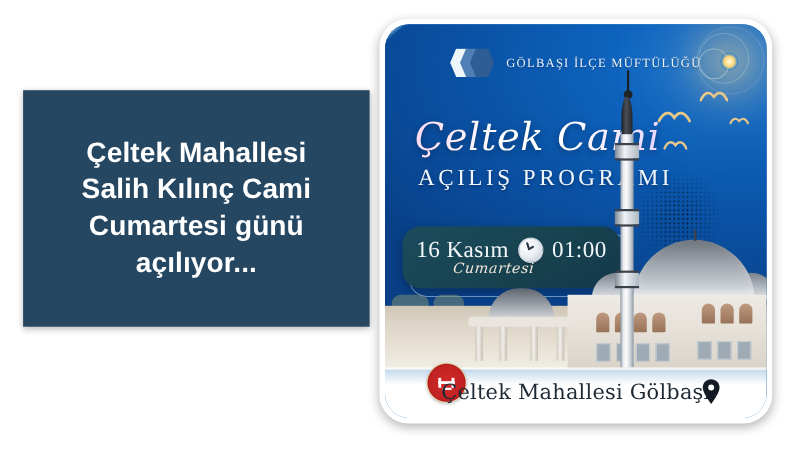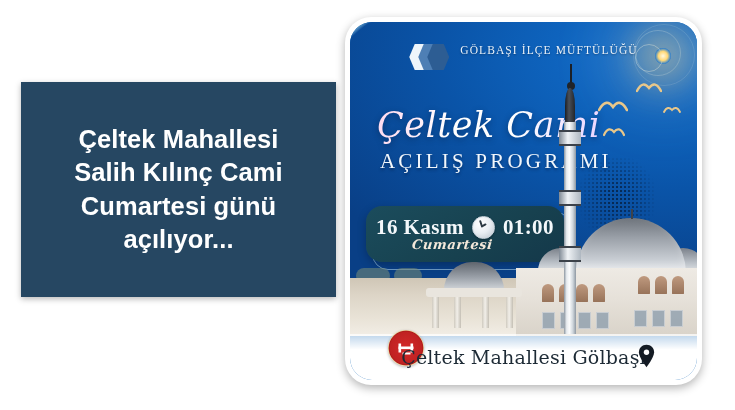--- a/index.html
+++ b/index.html
@@ -76,21 +76,21 @@
   .dots{
     position:absolute;right:42px;top:135px;width:76px;height:82px;
     background-image:radial-gradient(rgba(6,30,62,.85) 31%, transparent 33%);
     background-size:4px 4px;
     -webkit-mask-image:radial-gradient(ellipse at 50% 50%, #000 18%, rgba(0,0,0,.35) 55%, transparent 75%);
     mask-image:radial-gradient(ellipse at 50% 50%, #000 18%, rgba(0,0,0,.35) 55%, transparent 75%);
     opacity:.9;
   }
 
   
-  .logo-row{position:absolute;left:0;right:0;top:22px;display:flex;justify-content:center;gap:7px;}
+  .logo-row{position:absolute;left:0;right:0;top:22px;display:flex;align-items:center;justify-content:center;gap:7px;}
   .hexmark{position:relative;width:44px;height:28px;}
   .hex{position:absolute;top:0;width:22px;height:26px;
        clip-path:polygon(25% 0%,75% 0%,100% 50%,75% 100%,25% 100%,0% 50%);}
   .hex.a{left:0;background:#eef5fb;}
   .hex.b{left:9px;background:#4e7fb5;}
   .hex.c{left:18px;background:#2d5d93;}
   .logo-text{
     color:#eaf2fa;font-size:11.5px;letter-spacing:1.1px;
     font-family:"Liberation Serif", serif;font-weight:400;
     text-shadow:0 1px 2px rgba(0,0,0,.35);
@@ -121,21 +121,20 @@
   .banner-outline{
     position:absolute;left:22px;top:190px;width:198px;height:56px;
     border:1.5px solid rgba(190,228,245,.55);
     border-radius:16px;
   }
   .banner{
     position:absolute;left:16px;top:184px;width:198px;height:56px;
     background:linear-gradient(150deg,#1b4c5c 0%,#17414f 60%,#14384a 100%);
     border-radius:16px;
     box-shadow:0 3px 8px rgba(0,0,0,.25);
-    font-weight:bold;
   }
   .banner-row{position:absolute;left:0;right:0;top:9px;display:flex;align-items:center;justify-content:center;gap:8px;}
   .date-txt,.time-txt{
     color:#f4f8fb;font-family:"Liberation Serif", serif;font-size:21px;letter-spacing:.4px;
   }
   .clock{
     width:21px;height:21px;border-radius:50%;
     background:radial-gradient(circle at 36% 32%,#ffffff 0%,#e9eef3 48%,#b9c4cd 100%);
     border:1.5px solid #cdd6de;position:relative;flex:0 0 auto;
     box-shadow:0 1px 2px rgba(0,0,0,.3);

